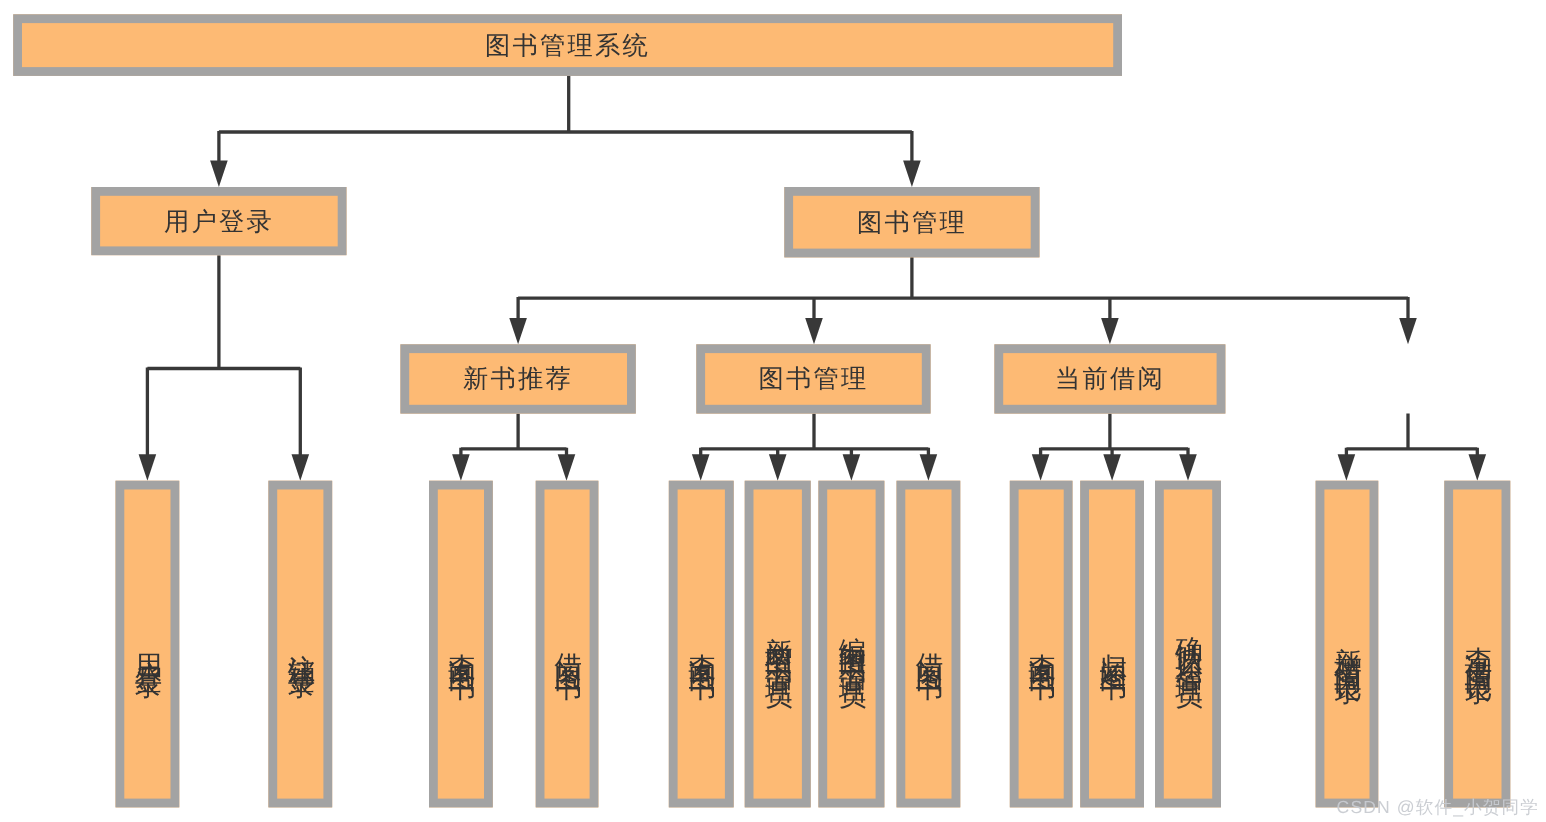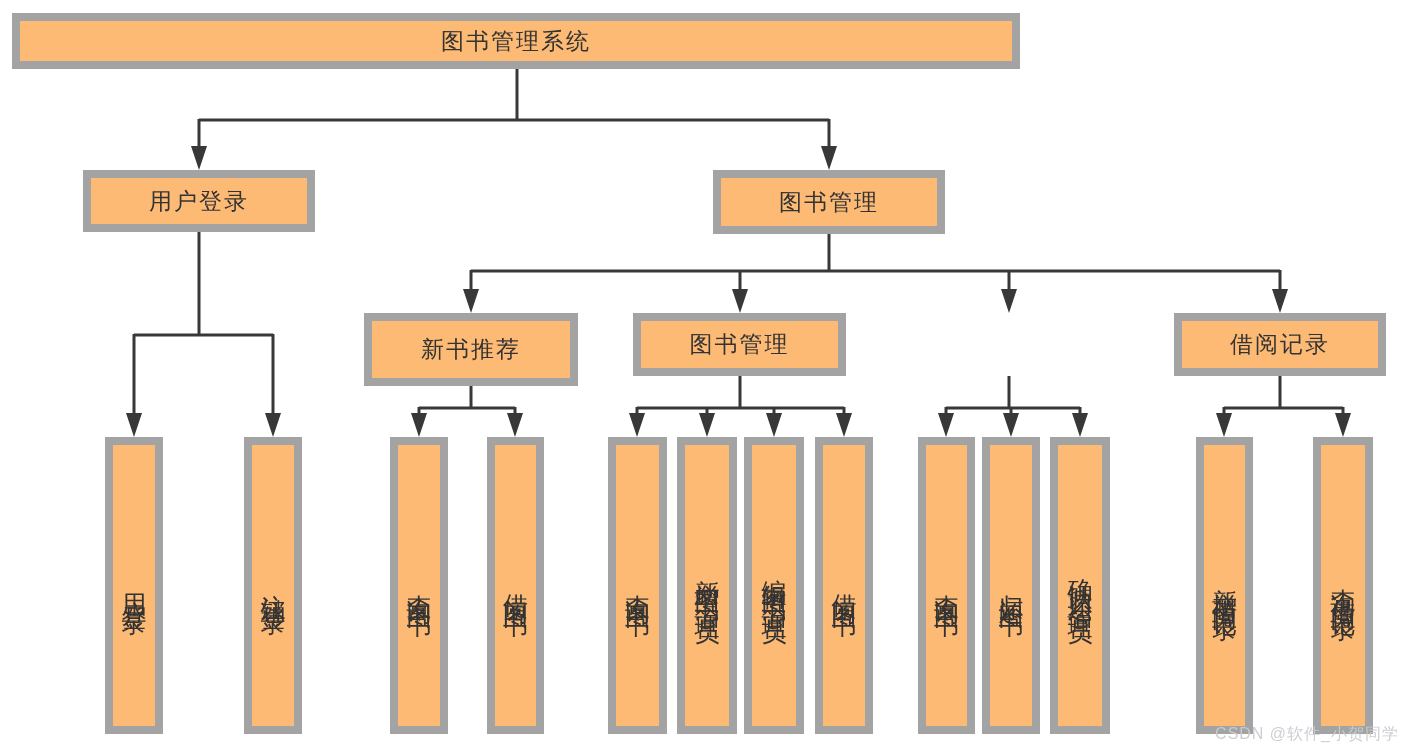--- a/index.html
+++ b/index.html
@@ -96,28 +96,28 @@
     <span>图书管理系统</span>
   </div>
 
   <div class="node h-node" style="left:83px; top:170px; width:232px; height:62px">
     <span>用户登录</span>
   </div>
   <div class="node h-node" style="left:713px; top:170px; width:232px; height:64px">
     <span>图书管理</span>
   </div>
 
-  <div class="node h-node" style="left:364px; top:313px; width:214px; height:73px">
+  <div class="node h-node" style="left:364px; top:313px; width:214px; height:63px">
     <span>新书推荐</span>
   </div>
   <div class="node h-node" style="left:633px; top:313px; width:213px; height:63px">
     <span>图书管理</span>
   </div>
-  <div class="node h-node" style="left:1174px; top:313px; width:212px; height:63px">
-    <span>借阅记录</span>
+  <div class="node h-node" style="left:904px; top:313px; width:210px; height:63px">
+    <span>当前借阅</span>
   </div>
 
   <div class="node leaf" style="left:105px; width:58px">
     <span>用户登录</span>
   </div>
   <div class="node leaf" style="left:244px; width:58px">
     <span>注销登录</span>
   </div>
 
   <div class="node leaf" style="left:390px; width:58px">

